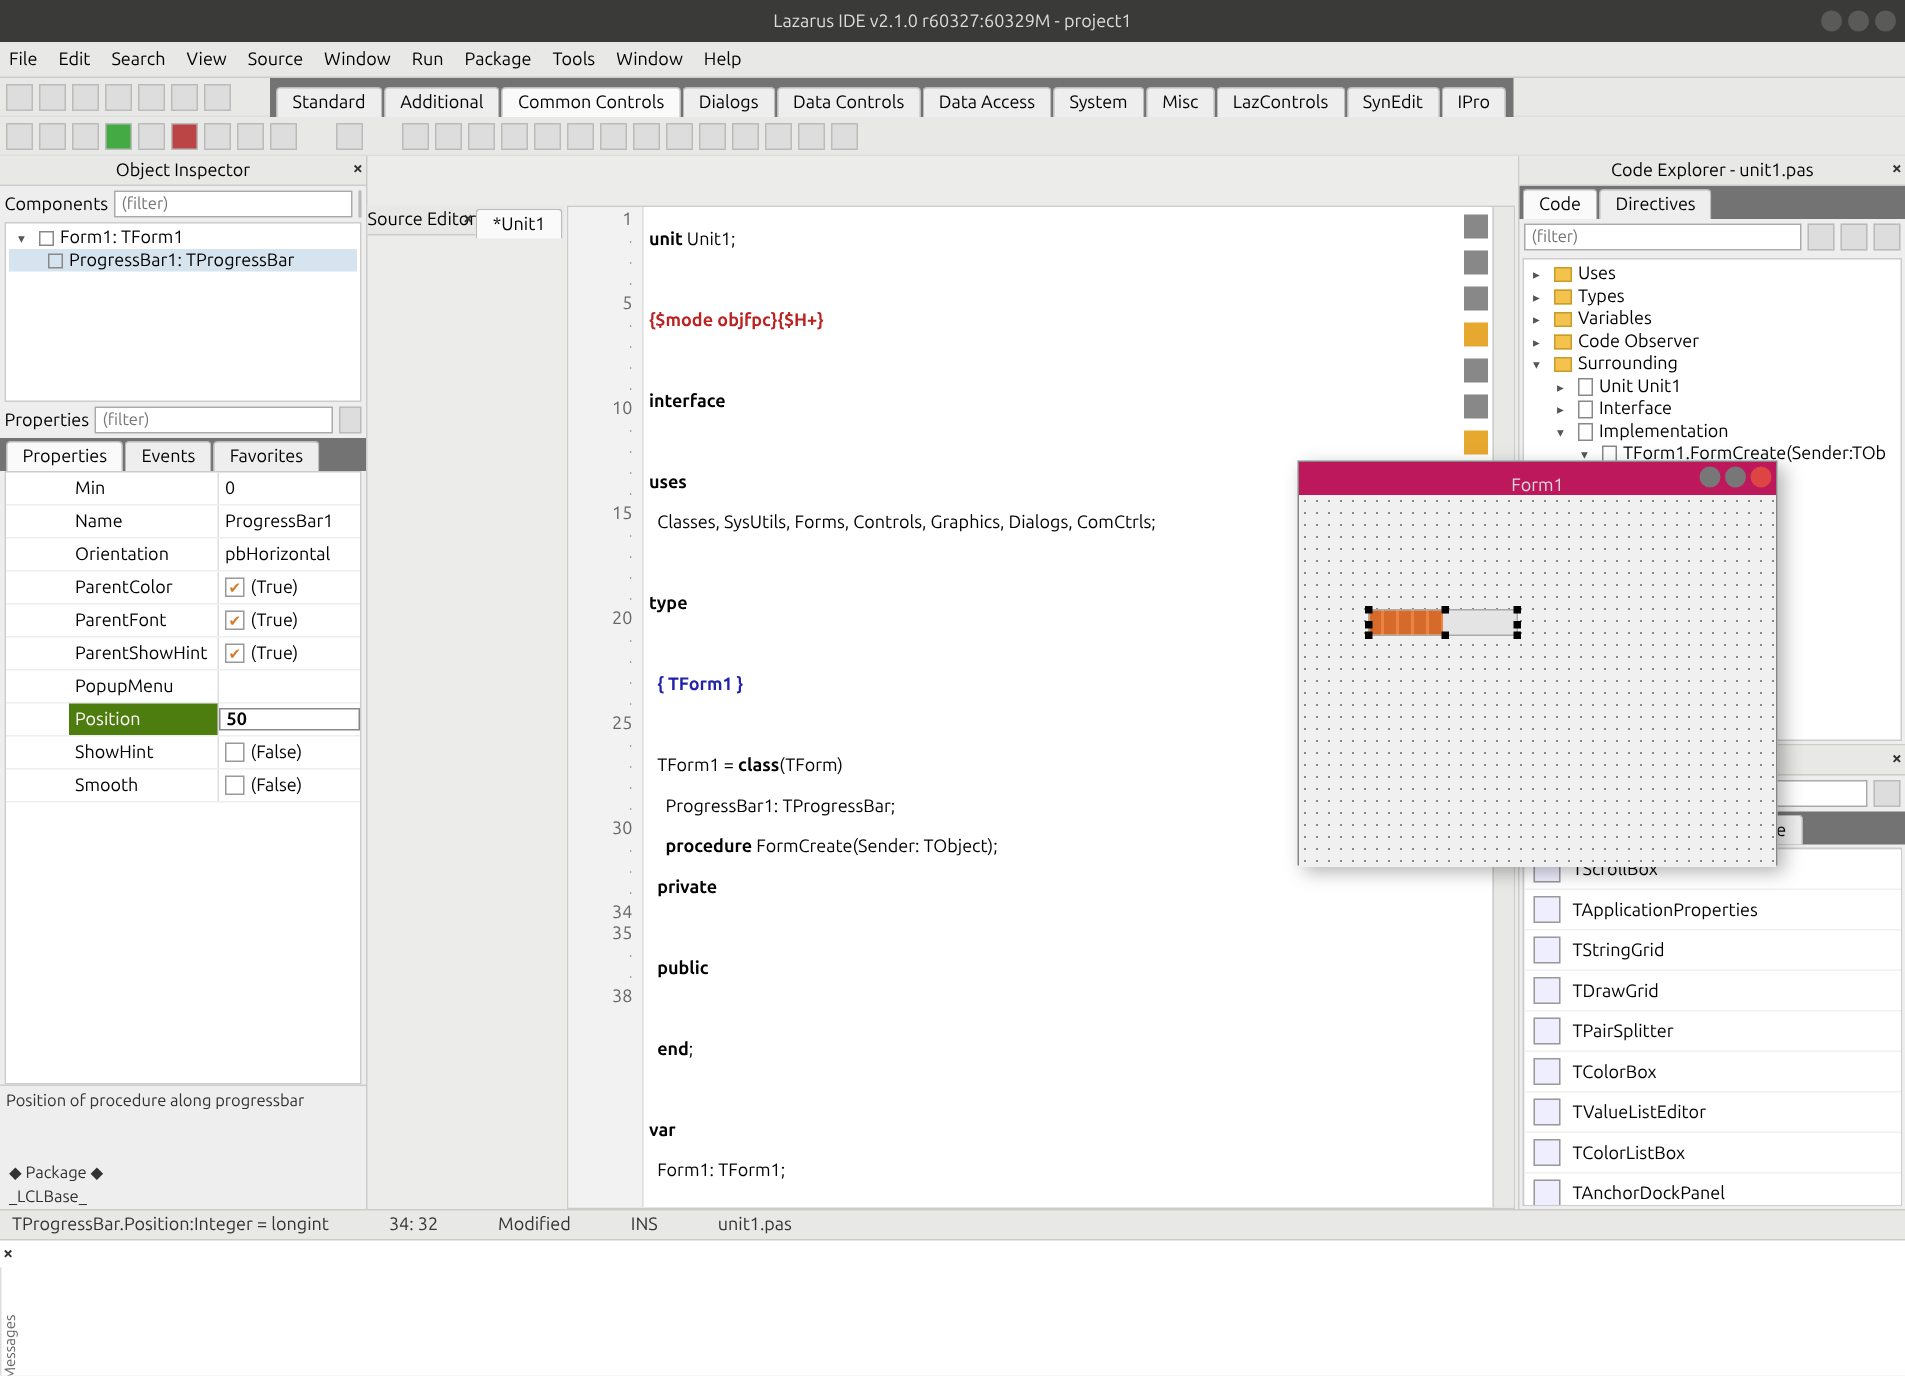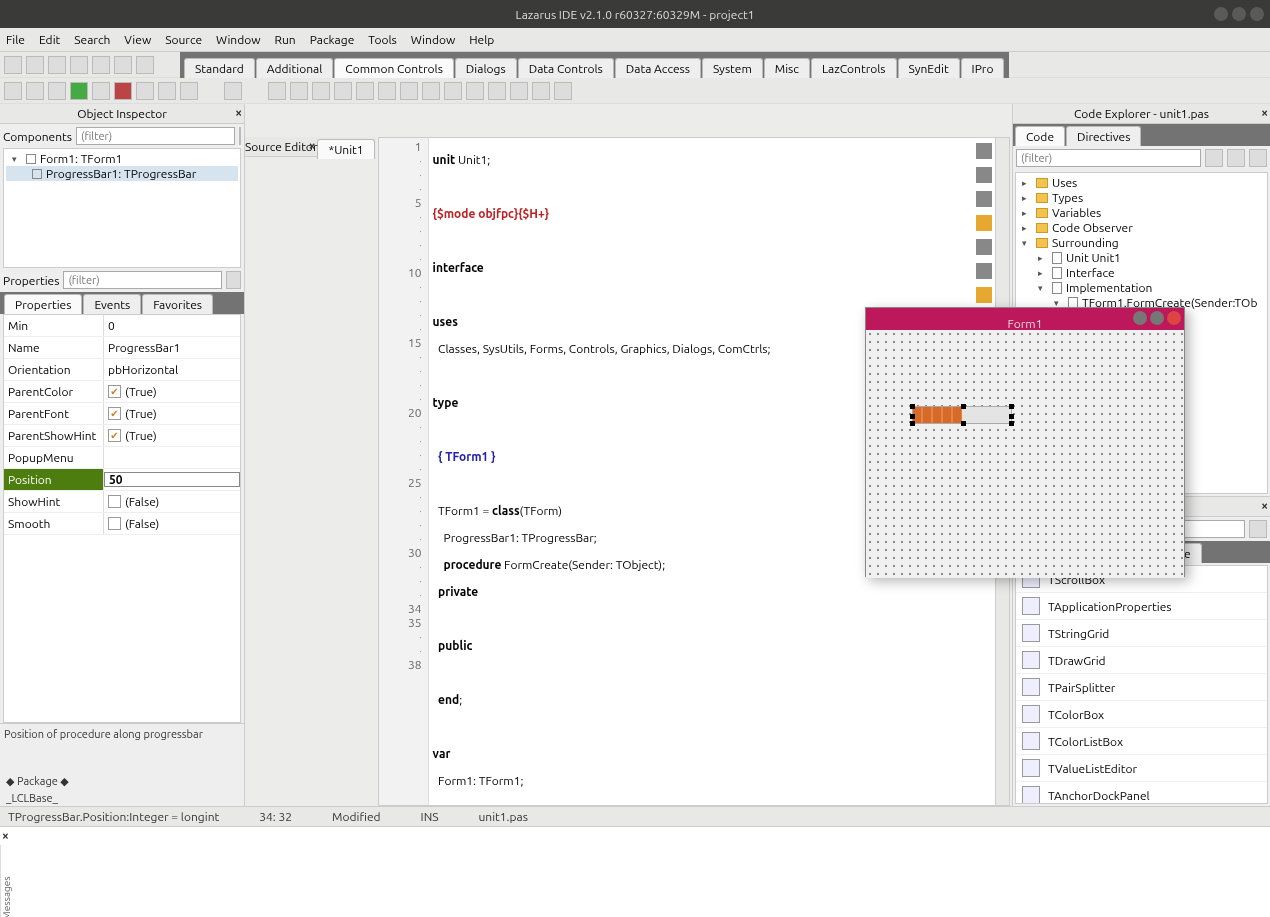--- a/index.html
+++ b/index.html
@@ -19,21 +19,21 @@
 .close-x { position:absolute; right:2px; top:2px; font-weight:bold; cursor:pointer; color:#333; }
 .left { width: 245px; border-right: 1px solid #ccc; display: flex; flex-direction: column; background:#eee; }
 .filter-row { display:flex; align-items:center; padding:3px; gap:4px; }
 .filter-row input { flex:1; border:1px solid #aaa; padding:2px 4px; font-size:11px; background:#fff; }
 .tree { background:#fff; border:1px solid #ccc; margin:0 3px; padding:2px; flex:0 0 120px; overflow:auto; }
 .tree-line { padding:1px 0 1px 6px; display:flex; align-items:center; gap:4px; }
 .tree-line.sel { background:#d6e4f0; }
 .treetog { font-size:9px; width:10px; color:#555; }
 .sq-icon { width:10px; height:10px; border:1px solid #888; display:inline-block; }
 .prop-grid { flex:1; overflow:auto; background:#fff; border:1px solid #ccc; margin:0 3px; }
-.prow { display:flex; border-bottom:1px solid #eee; height:22px; align-items:center; }
+.prow { display:flex; border-bottom:1px solid #eee; height:22px; align-items:center;padding-left:42px; }
 .prow.sel .pname { background:#4d7c0f; color:#fff; }
 .pname { width:100px; padding:0 4px; border-right:1px solid #ddd; height:100%; display:flex; align-items:center; }
 .pval { flex:1; padding:0 4px; display:flex; align-items:center; gap:4px; }
 .chk { width:13px; height:13px; border:1px solid #999; background:#fff; display:flex; align-items:center; justify-content:center; color:#d57b29; font-size:10px; }
 .hint { padding:4px; font-size:11px; color:#333; border-top:1px solid #ccc; background:#eee; height:50px; }
 .pkg-line { padding:2px 6px; font-size:11px; color:#333; }
 .center { flex:1; display:flex; flex-direction:row; position:relative;margin-top:33px; }
 .editor-tabs { display:flex; background:#e8e8e6; height:22px; align-items:end; }
 .code-area { flex:1; display:flex; background:#fff; border:1px solid #ccc; margin:0 2px; font-family:"DejaVu Sans Mono", monospace; font-size:12px; position:relative; overflow:hidden; }
 .gutter { width:50px; background:#f2f2f2; border-right:1px solid #ddd; text-align:right; padding:2px 6px 2px 2px; color:#666; position:relative; }
@@ -478,25 +478,25 @@
           <div class="comp-item">
             <span class="comp-ic"></span>
             <span>TPairSplitter</span>
           </div>
           <div class="comp-item">
             <span class="comp-ic"></span>
             <span>TColorBox</span>
           </div>
           <div class="comp-item">
             <span class="comp-ic"></span>
+            <span>TValueListEditor</span>
+          </div>
+          <div class="comp-item">
+            <span class="comp-ic"></span>
             <span>TColorListBox</span>
-          </div>
-          <div class="comp-item">
-            <span class="comp-ic"></span>
-            <span>TValueListEditor</span>
           </div>
           <div class="comp-item">
             <span class="comp-ic"></span>
             <span>TAnchorDockPanel</span>
           </div>
         </div>
     </div>
   </div>
 </div>
 

